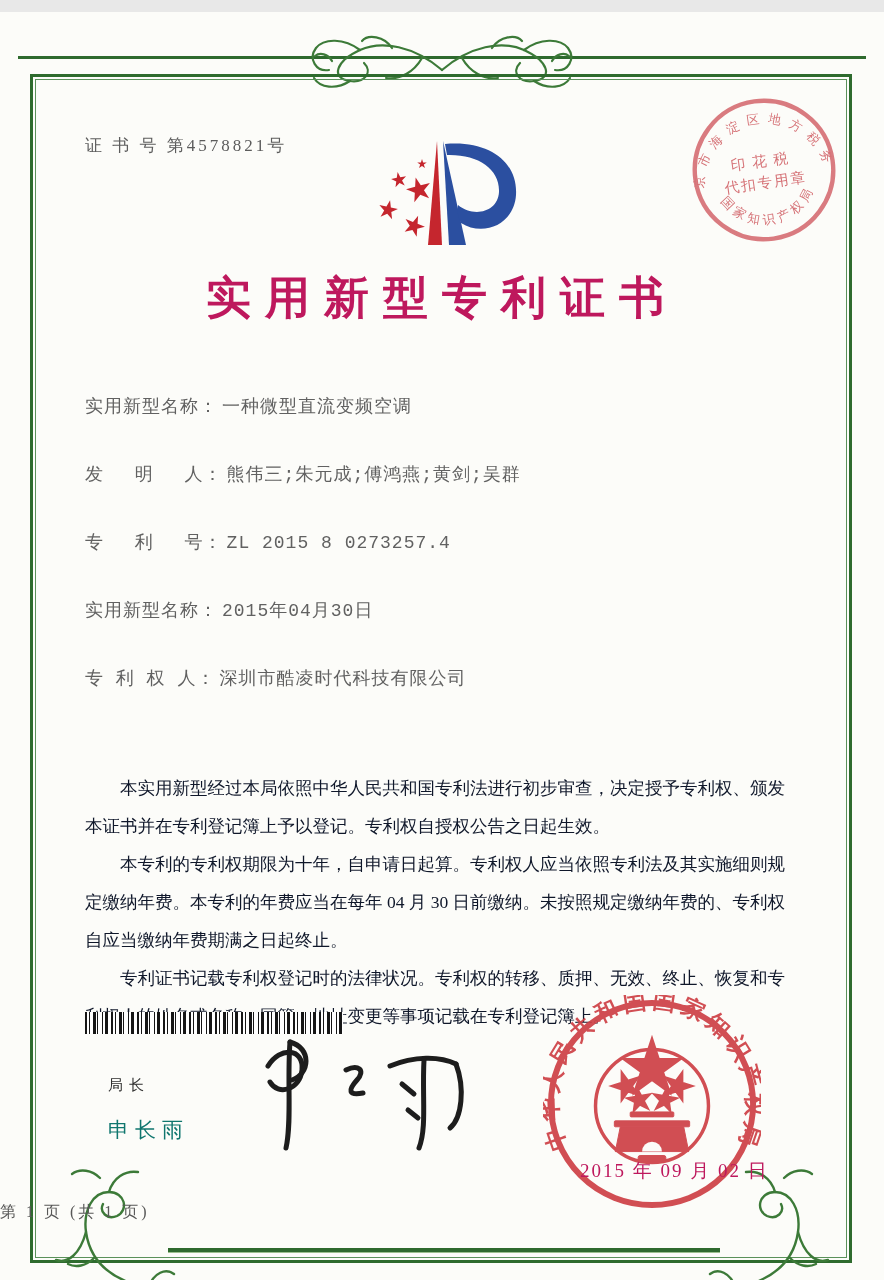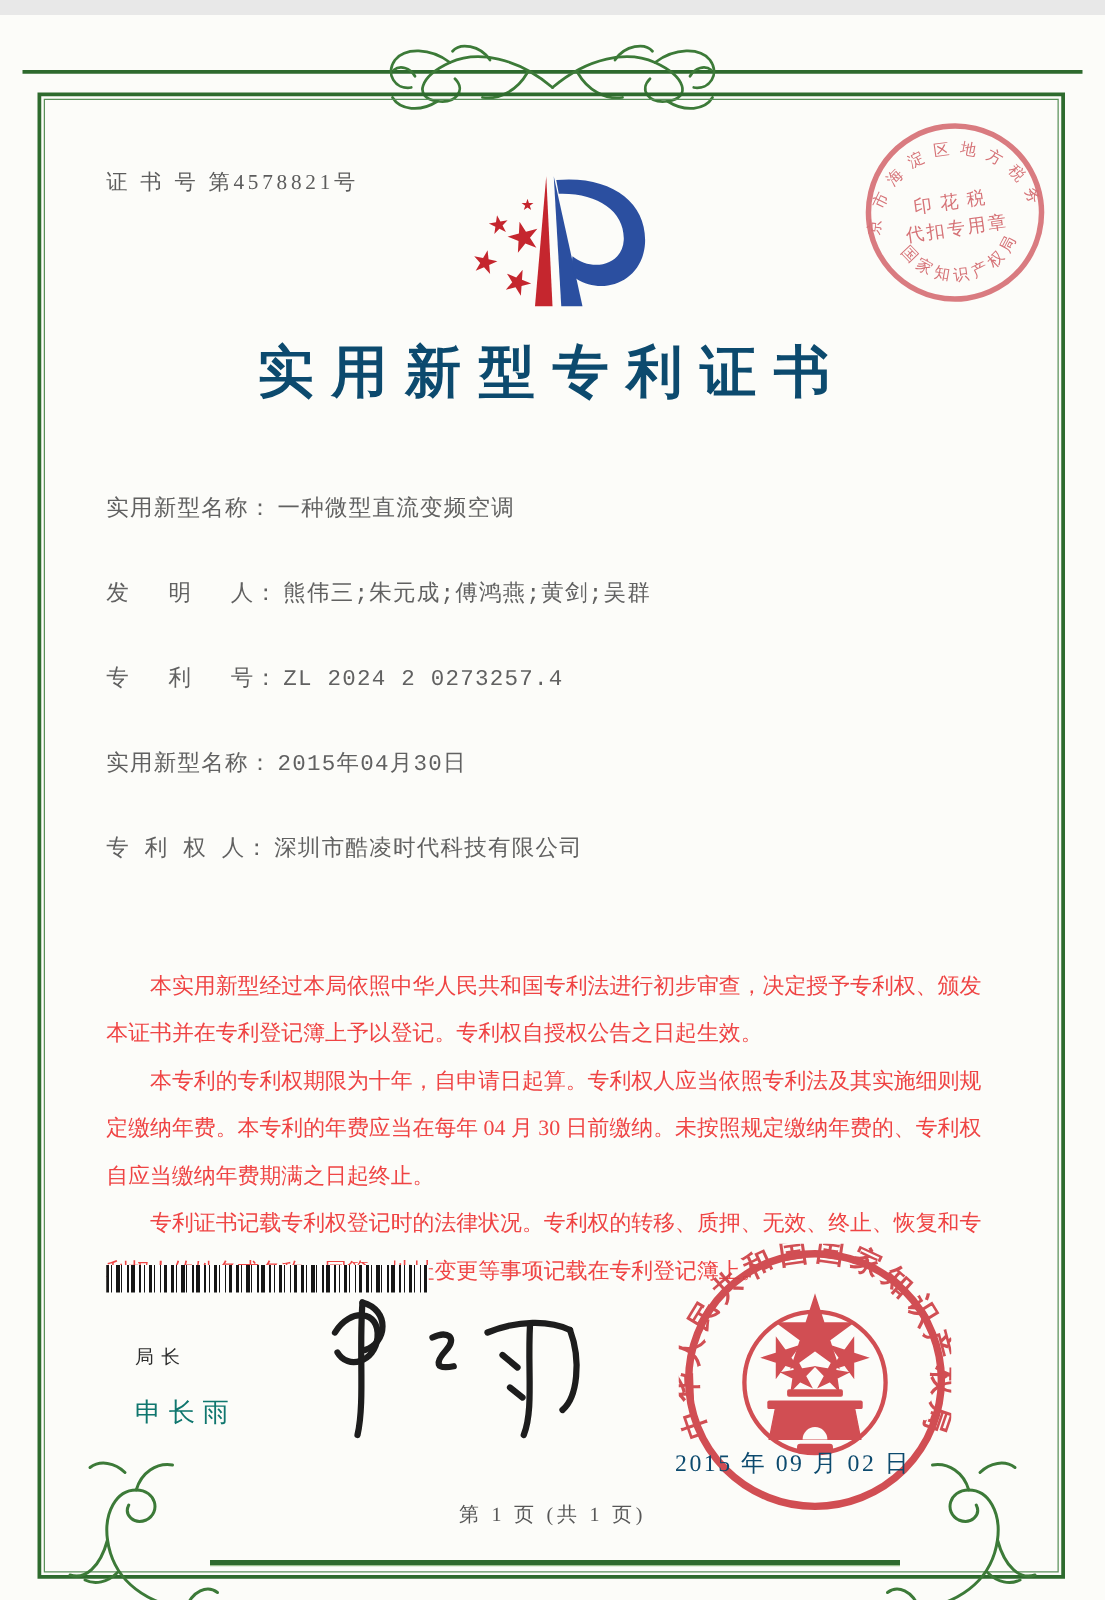--- a/index.html
+++ b/index.html
@@ -15,41 +15,41 @@
   .bottom-rule{position:absolute;left:168px;top:1236px;width:552px;height:4px;background:#2e6a2e;box-shadow:0 1px 0 #9bc08e;}
   .ornament-top{position:absolute;left:272px;top:16px;width:340px;height:66px;}
   .flourish{position:absolute;width:130px;height:130px;}
   .flourish.left{left:48px;top:1150px;}
   .flourish.right{left:706px;top:1150px;transform:scaleX(-1);}
   
   .cert-no{position:absolute;left:85px;top:122px;font-size:17px;letter-spacing:3px;color:#5c5c5c;}
   .logo{position:absolute;left:342px;top:108px;width:220px;height:150px;}
   .tax-stamp{position:absolute;left:686px;top:80px;width:156px;height:156px;transform:rotate(-8deg);opacity:.85;}
   .title{position:absolute;left:0;right:0;top:256px;text-align:center;font-size:45px;font-weight:bold;
-         letter-spacing:14px;color:#0c4a6e;}
+         letter-spacing:14px;color:#be185d;}
   
   .field{position:absolute;left:85px;font-size:18px;color:#616161;letter-spacing:1px;white-space:nowrap;font-family:Liberation Mono, monospace;}
   .field .lbl{margin-right:4px;}
   
   .body-text{position:absolute;left:85px;top:757px;width:716px;font-size:17.5px;line-height:38px;
-             color:#ef4444;}
+             color:#0f172a;}
   .body-text p{margin:0;text-indent:2em;}
   
   .barcode{position:absolute;left:85px;top:1000px;width:258px;height:22px;
     background:
       repeating-linear-gradient(90deg,
         #161616 0 2px,#fff 2px 4px,#161616 4px 5px,#fff 5px 8px,
         #161616 8px 11px,#fff 11px 12px,#161616 12px 13px,#fff 13px 17px,
         #161616 17px 18px,#fff 18px 20px,#161616 20px 23px,#fff 23px 26px);}
   .officer-title{position:absolute;left:108px;top:1064px;font-size:15px;letter-spacing:6px;color:#2d2d2d;}
   .officer-name{position:absolute;left:108px;top:1104px;font-size:21px;letter-spacing:6px;color:#0f766e;}
   .signature{position:absolute;left:250px;top:1018px;width:230px;height:128px;}
   .seal{position:absolute;left:543px;top:983px;width:218px;height:218px;opacity:.92;}
-  .seal-date{position:absolute;left:540px;top:1146px;width:230px;font-size:19px;letter-spacing:2px;color:#0c4a6e;}
-  .footer{position:absolute;left:0;right:0;top:1190px;text-align:center;font-size:16px;
+  .seal-date{position:absolute;left:580px;top:1146px;width:230px;font-size:19px;letter-spacing:2px;color:#be185d;}
+  .footer{position:absolute;left:0;right:0;top:1190px;font-size:16px;
           letter-spacing:3px;color:#575757;}
   svg{display:block;}
 </style>
 </head>
 <body>
 
 <div class="page">
 
   <div class="top-rule"></div>
   <svg class="ornament-top" viewBox="0 0 340 66">
@@ -128,21 +128,21 @@
 
   <div class="title">实用新型专利证书</div>
 
   <div class="field" style="top:382px">
     <span class="lbl">实用新型名称：</span><span>一种微型直流变频空调</span>
   </div>
   <div class="field" style="top:450px">
     <span class="lbl">发　 明　 人：</span><span>熊伟三;朱元成;傅鸿燕;黄剑;吴群</span>
   </div>
   <div class="field" style="top:518px">
-    <span class="lbl">专　 利　 号：</span><span>ZL 2024 2 0273257.4</span>
+    <span class="lbl">专　 利　 号：</span><span>ZL 2015 8 0273257.4</span>
   </div>
   <div class="field" style="top:586px">
     <span class="lbl">实用新型名称：</span><span>2015年04月30日</span>
   </div>
   <div class="field" style="top:654px">
     <span class="lbl">专 利 权 人：</span><span>深圳市酷凌时代科技有限公司</span>
   </div>
 
   <div class="body-text">
     <p>本实用新型经过本局依照中华人民共和国专利法进行初步审查，决定授予专利权、颁发本证书并在专利登记簿上予以登记。专利权自授权公告之日起生效。</p>

